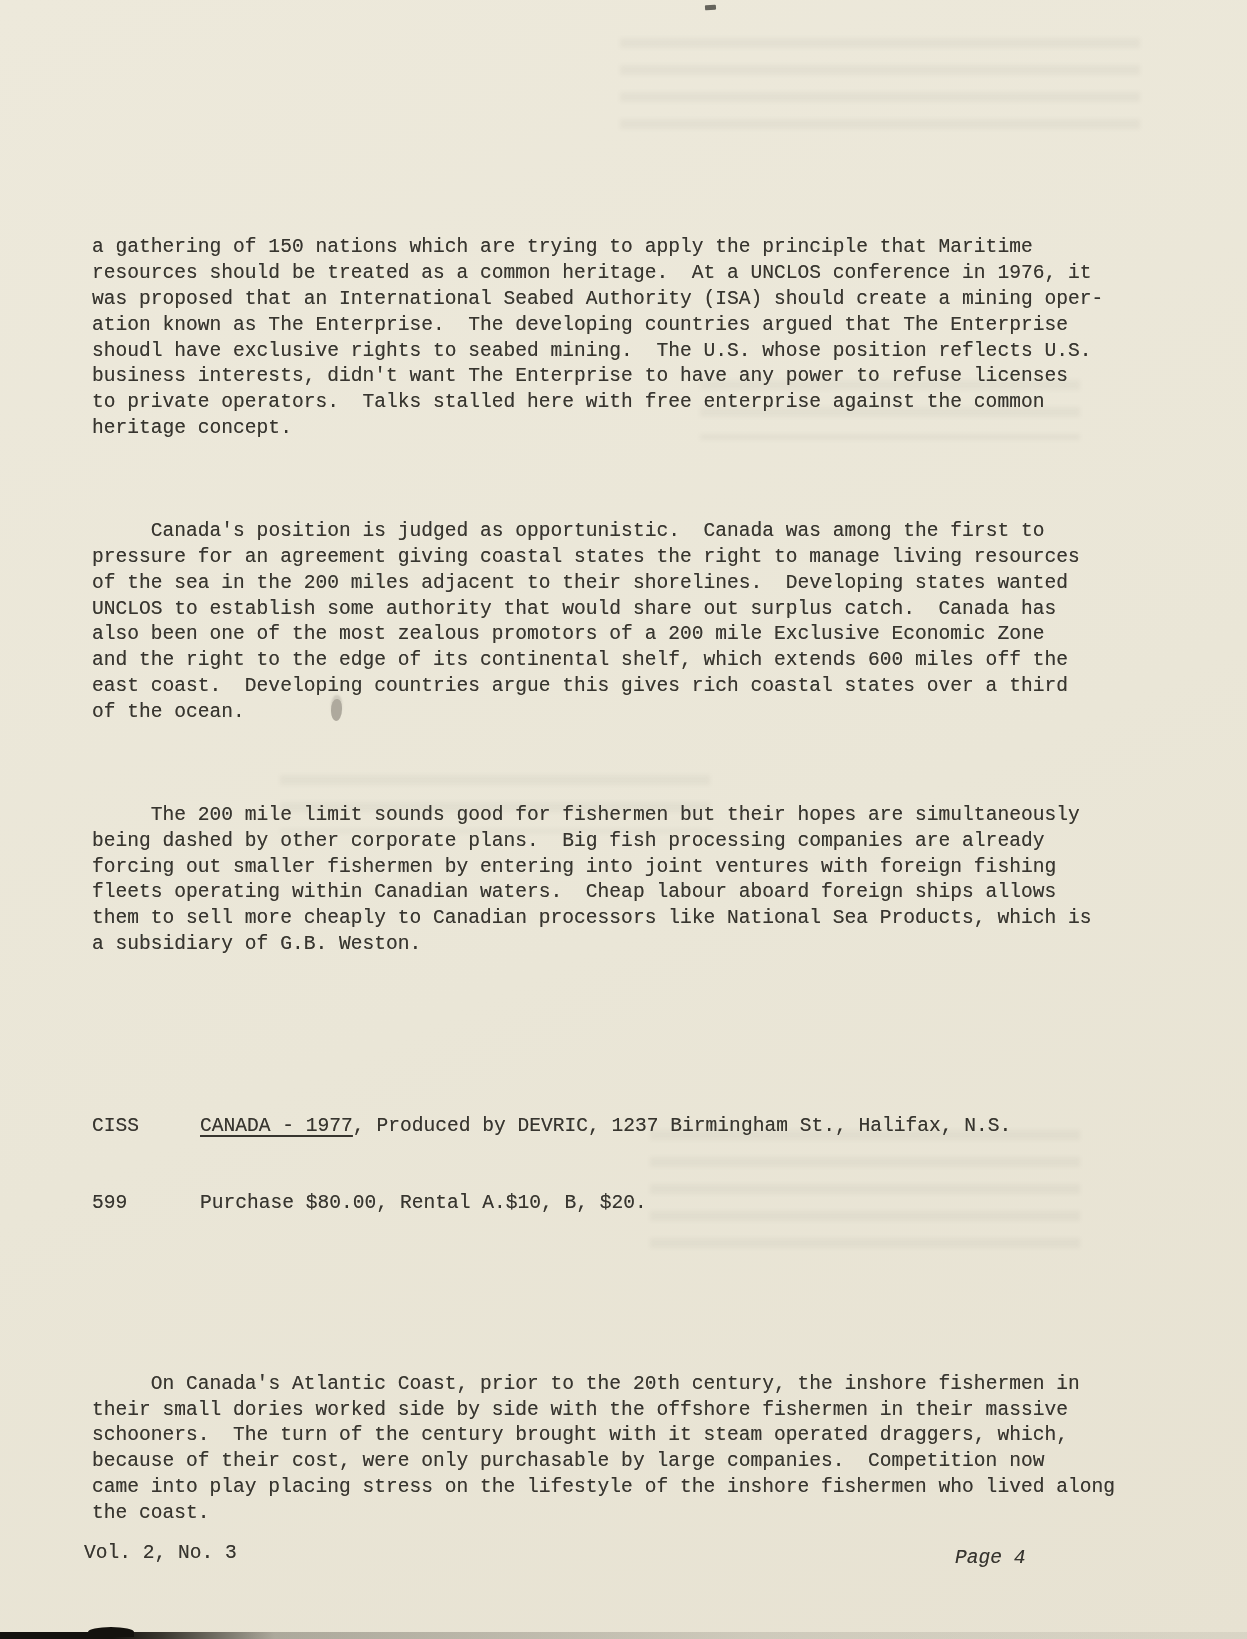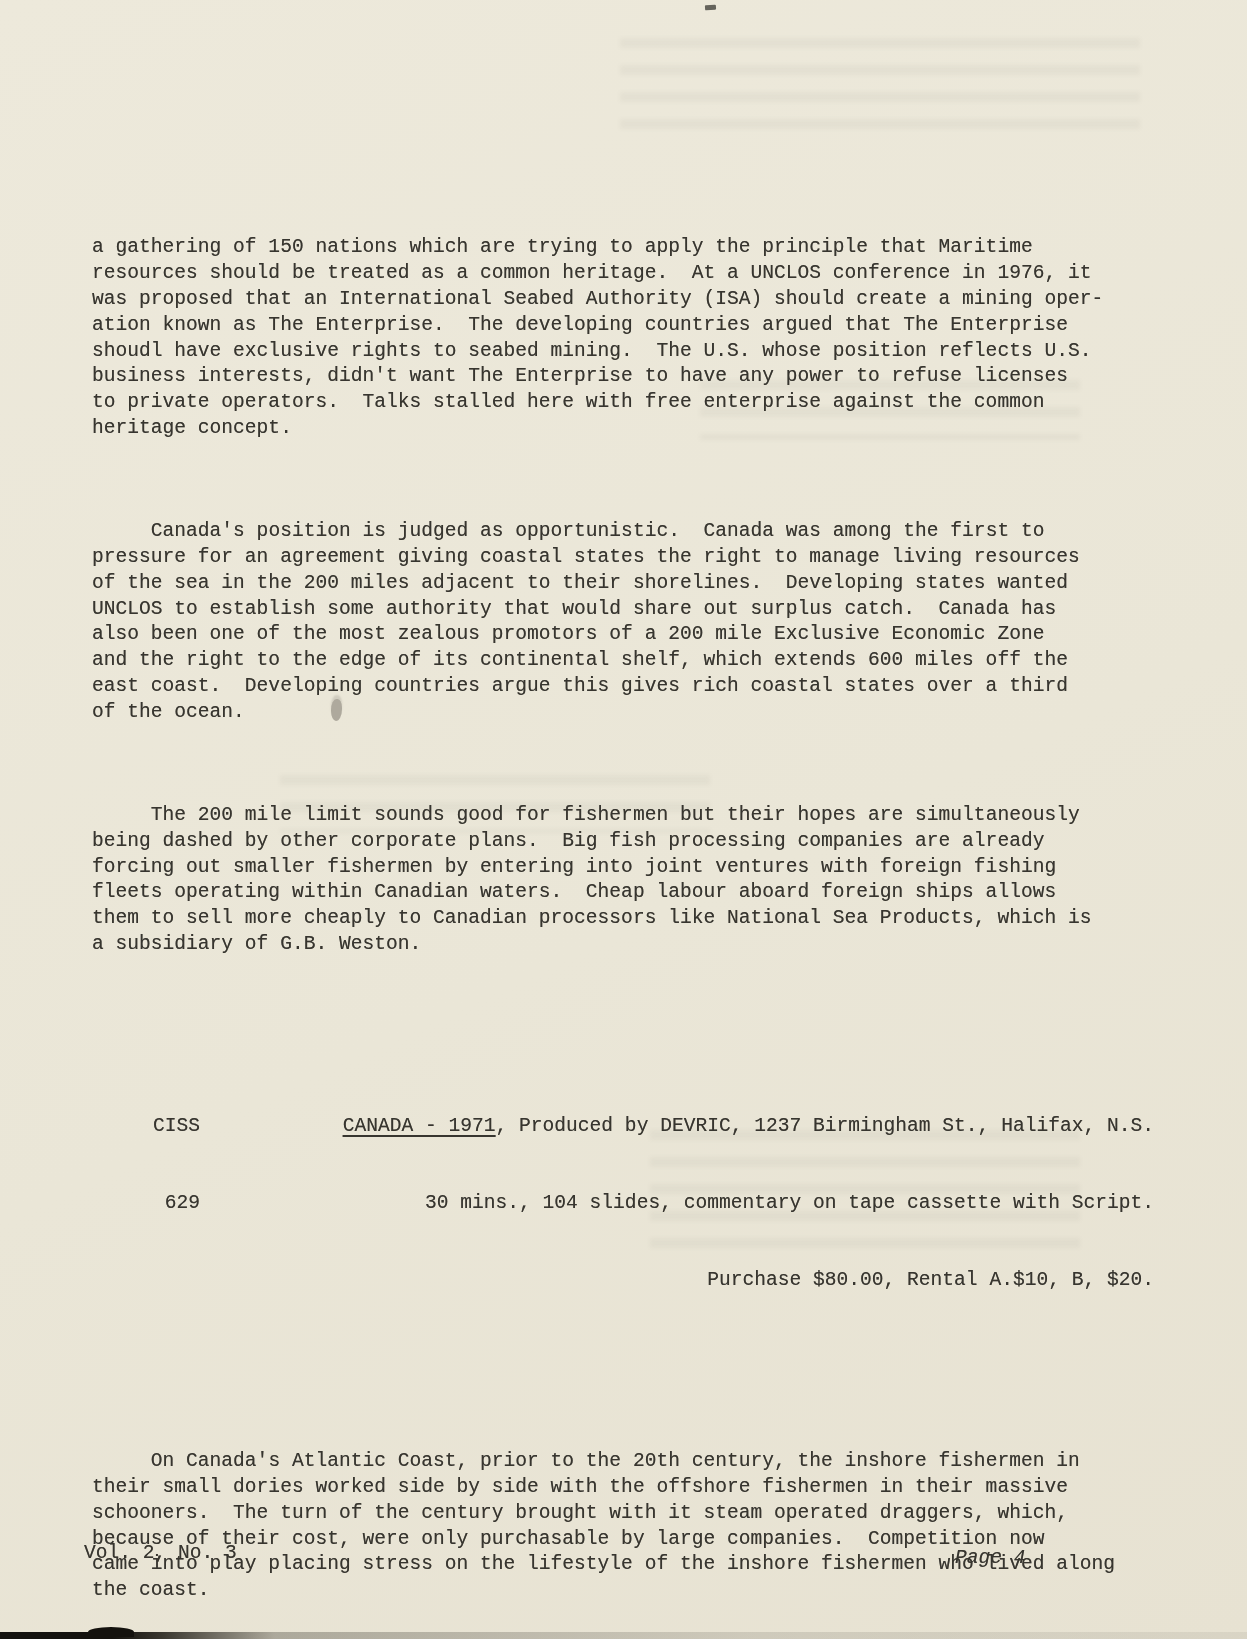--- a/index.html
+++ b/index.html
@@ -21,21 +21,20 @@
   }
   .content{
     position:absolute;
     left:92px;top:158px;
     width:1062px;
   }
   .para{margin:0;}
   .entry{
     display:flex;
     margin:27px 0 26px 0;
-    text-align:right;
   }
   .entry-code{width:108px;flex:0 0 108px;}
   .entry-body{flex:1;}
   .u{text-decoration:underline;text-underline-offset:4px;text-decoration-thickness:1.5px;}
   .footer-left{position:absolute;left:84px;top:1541px;}
   .footer-right{position:absolute;left:955px;top:1546px;font-style:italic;}
   
   .mark-top{
     position:absolute;left:705px;top:5px;width:11px;height:5px;
     background:#44423c;opacity:.8;border-radius:1px;transform:rotate(-4deg);
@@ -98,25 +97,24 @@
     <p class="para">     The 200 mile limit sounds good for fishermen but their hopes are simultaneously
 being dashed by other corporate plans.  Big fish processing companies are already
 forcing out smaller fishermen by entering into joint ventures with foreign fishing
 fleets operating within Canadian waters.  Cheap labour aboard foreign ships allows
 them to sell more cheaply to Canadian processors like National Sea Products, which is
 a subsidiary of G.B. Weston.</p>
 
     <div class="entry">
       <div class="entry-code">
         <div>CISS</div>
-        <div>629</div>
+        <div>599</div>
       </div>
       <div class="entry-body">
-        <div><span class="u">CANADA - 1971</span><span>, Produced by DEVRIC, 1237 Birmingham St., Halifax, N.S.</span></div>
-        <div>30 mins., 104 slides, commentary on tape cassette with Script.</div>
+        <div><span class="u">CANADA - 1977</span><span>, Produced by DEVRIC, 1237 Birmingham St., Halifax, N.S.</span></div>
         <div>Purchase $80.00, Rental A.$10, B, $20.</div>
       </div>
     </div>
 
     <p class="para">     On Canada's Atlantic Coast, prior to the 20th century, the inshore fishermen in
 their small dories worked side by side with the offshore fishermen in their massive
 schooners.  The turn of the century brought with it steam operated draggers, which,
 because of their cost, were only purchasable by large companies.  Competition now
 came into play placing stress on the lifestyle of the inshore fishermen who lived along
 the coast.</p>

